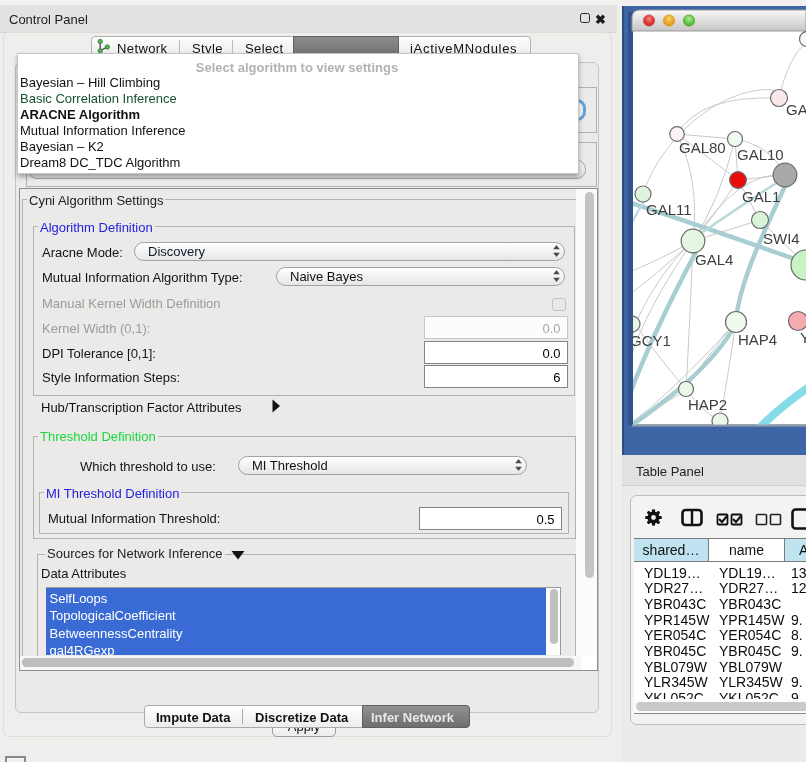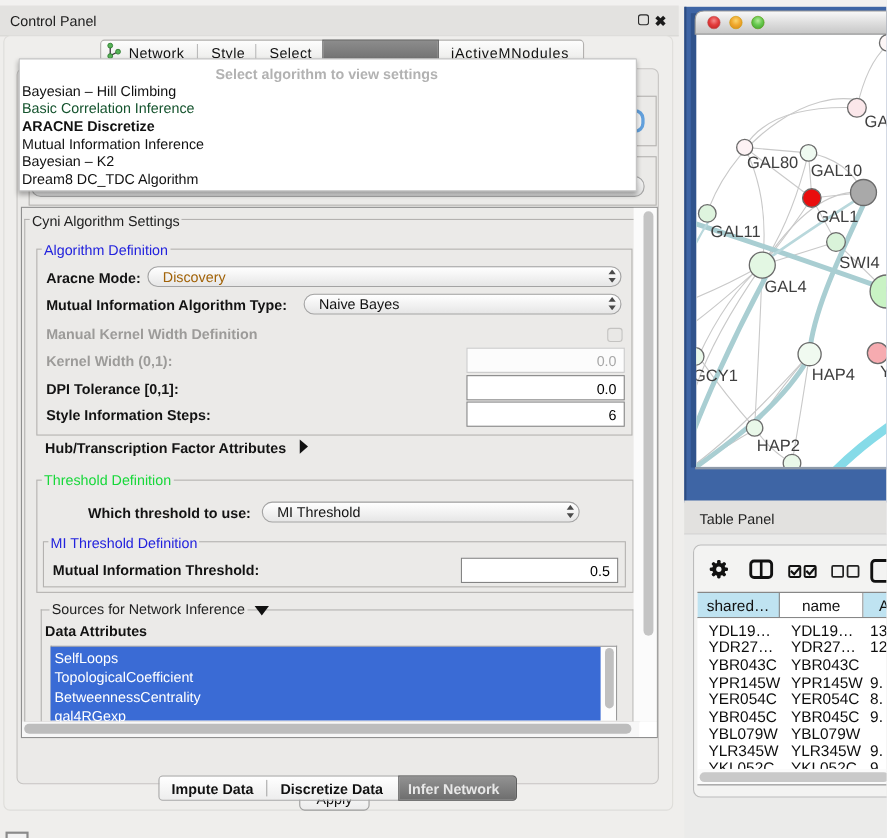--- a/index.html
+++ b/index.html
@@ -1,21 +1,21 @@
 <!DOCTYPE html>
 <html><head>
 <meta charset="utf-8">
 <style>
   html,body{margin:0;padding:0;}
   *{-webkit-font-smoothing:antialiased;}
   body{width:806px;height:762px;position:relative;overflow:hidden;
        font-family:"Liberation Sans",sans-serif;background:#ececeb;}
   .abs{position:absolute;}
   .b{font-weight:bold;}
-  .lbl{position:absolute;font-weight:bold;font-size:13px;color:#131313;}
+  .lbl{position:absolute;font-weight:normal;font-size:13px;color:#131313;}
 </style>
 </head>
 <body>
 
 <div class="abs" style="left:0;top:0;width:806px;height:6px;background:#f2f1f0;"></div>
 <div class="abs" style="left:0;top:6px;width:622px;height:756px;background:#efeeec;"></div>
 
 <div class="abs" style="left:0;top:5px;width:617px;height:27px;background:#e3e2e0;border-bottom:1px solid #d8d7d5;"></div>
 <div class="abs" style="left:9px;top:12px;font-size:13px;color:#1c1c1c;">Control Panel</div>
 <div class="abs" style="left:580px;top:13px;width:10px;height:10px;border:1.8px solid #2a2a2a;border-radius:2.5px;box-sizing:border-box;"></div>
@@ -49,21 +49,21 @@
 <div class="abs" style="left:19px;top:188px;width:579px;height:483px;border:1px solid #8f8f8f;background:#ebeae8;box-sizing:border-box;"></div>
 
 <div class="abs" style="left:22px;top:199px;width:559px;height:456px;border:1px solid #b4b2b0;border-right:none;"></div>
 <div class="abs" style="left:27px;top:193px;font-size:13px;color:#222;background:#ebeae8;padding:0 2px;">Cyni Algorithm Settings</div>
 
 <div class="abs" style="left:33px;top:226px;width:540px;height:168px;border:1px solid #b4b2b0;"></div>
 <div class="abs" style="left:38px;top:220px;font-size:13px;color:#2222dd;background:#ebeae8;padding:0 2px;">Algorithm Definition</div>
 
 <div class="lbl" style="left:42px;top:245px;">Aracne Mode:</div>
 <div class="abs" style="left:134px;top:241.5px;width:431px;height:19px;background:linear-gradient(#ffffff,#e6e6e6);border:1px solid #a3a3a3;border-radius:10px;box-sizing:border-box;"></div>
-<div class="abs" style="left:148px;top:244px;font-size:13px;color:#a16207;text-align:right;">Discovery</div>
+<div class="abs" style="left:148px;top:244px;font-size:13px;color:#0f172a;text-align:right;">Discovery</div>
 <svg class="abs" style="left:552px;top:245px;" width="9" height="12" viewBox="0 0 9 12">
     <path d="M4.5 0 L7.8 4.3 H1.2 Z" fill="#4a4a4a"></path>
     <path d="M4.5 12 L7.8 7.7 H1.2 Z" fill="#4a4a4a"></path>
   </svg>
 
 <div class="lbl" style="left:42px;top:270px;">Mutual Information Algorithm Type:</div>
 <div class="abs" style="left:276px;top:266.5px;width:289px;height:19px;background:linear-gradient(#ffffff,#e6e6e6);border:1px solid #a3a3a3;border-radius:10px;box-sizing:border-box;"></div>
 <div class="abs" style="left:290px;top:269px;font-size:13px;color:#111;">Naive Bayes</div>
 <svg class="abs" style="left:552px;top:270px;" width="9" height="12" viewBox="0 0 9 12">
     <path d="M4.5 0 L7.8 4.3 H1.2 Z" fill="#4a4a4a"></path>
@@ -130,21 +130,21 @@
 <div class="abs" style="left:362px;top:705px;width:108px;height:23px;background:linear-gradient(#929292,#6e6e6e);border:1px solid #5f5f5f;border-radius:0 4px 4px 0;box-sizing:border-box;"></div>
 <div class="abs" style="left:242px;top:709px;width:1px;height:15px;background:#aaa;"></div>
 <div class="abs b" style="left:156px;top:710px;font-size:13px;color:#111;">Impute Data</div>
 <div class="abs b" style="left:255px;top:710px;font-size:13px;color:#111;">Discretize Data</div>
 <div class="abs b" style="left:371px;top:710px;font-size:13px;color:#e8e8e8;">Infer Network</div>
 
 <div class="abs" style="left:17px;top:53px;width:560px;height:119px;background:#ffffff;border:1px solid #c4c4c4;border-radius:1px;box-shadow:0 3px 5px rgba(0,0,0,0.3);"></div>
 <div class="abs b" style="left:17px;top:59.5px;width:560px;text-align:center;font-size:13px;color:#b2b2b2;">Select algorithm to view settings</div>
 <div class="abs" style="left:20px;top:74.5px;font-size:13px;color:#111;">Bayesian – Hill Climbing</div>
 <div class="abs" style="left:20px;top:90.5px;font-size:13px;color:#14532d;">Basic Correlation Inference</div>
-<div class="abs b" style="left:20px;top:106.5px;font-size:13px;color:#111;">ARACNE Discretize</div>
+<div class="abs b" style="left:20px;top:106.5px;font-size:13px;color:#111;">ARACNE Algorithm</div>
 <div class="abs" style="left:20px;top:122.5px;font-size:13px;color:#111;">Mutual Information Inference</div>
 <div class="abs" style="left:20px;top:138.5px;font-size:13px;color:#111;">Bayesian – K2</div>
 <div class="abs" style="left:20px;top:154.5px;font-size:13px;color:#111;">Dream8 DC_TDC Algorithm</div>
 
 <div class="abs" style="left:5px;top:756px;width:17px;height:12px;border:2px solid #8a8a8a;background:#f2f2f2;"></div>
 
 <svg class="abs" style="left:622px;top:6px;" width="184" height="451" viewBox="622 6 184 451">
   <defs>
     <linearGradient id="tbar" x1="0" y1="0" x2="0" y2="1">
       <stop offset="0" stop-color="#f9f9f9"></stop>

